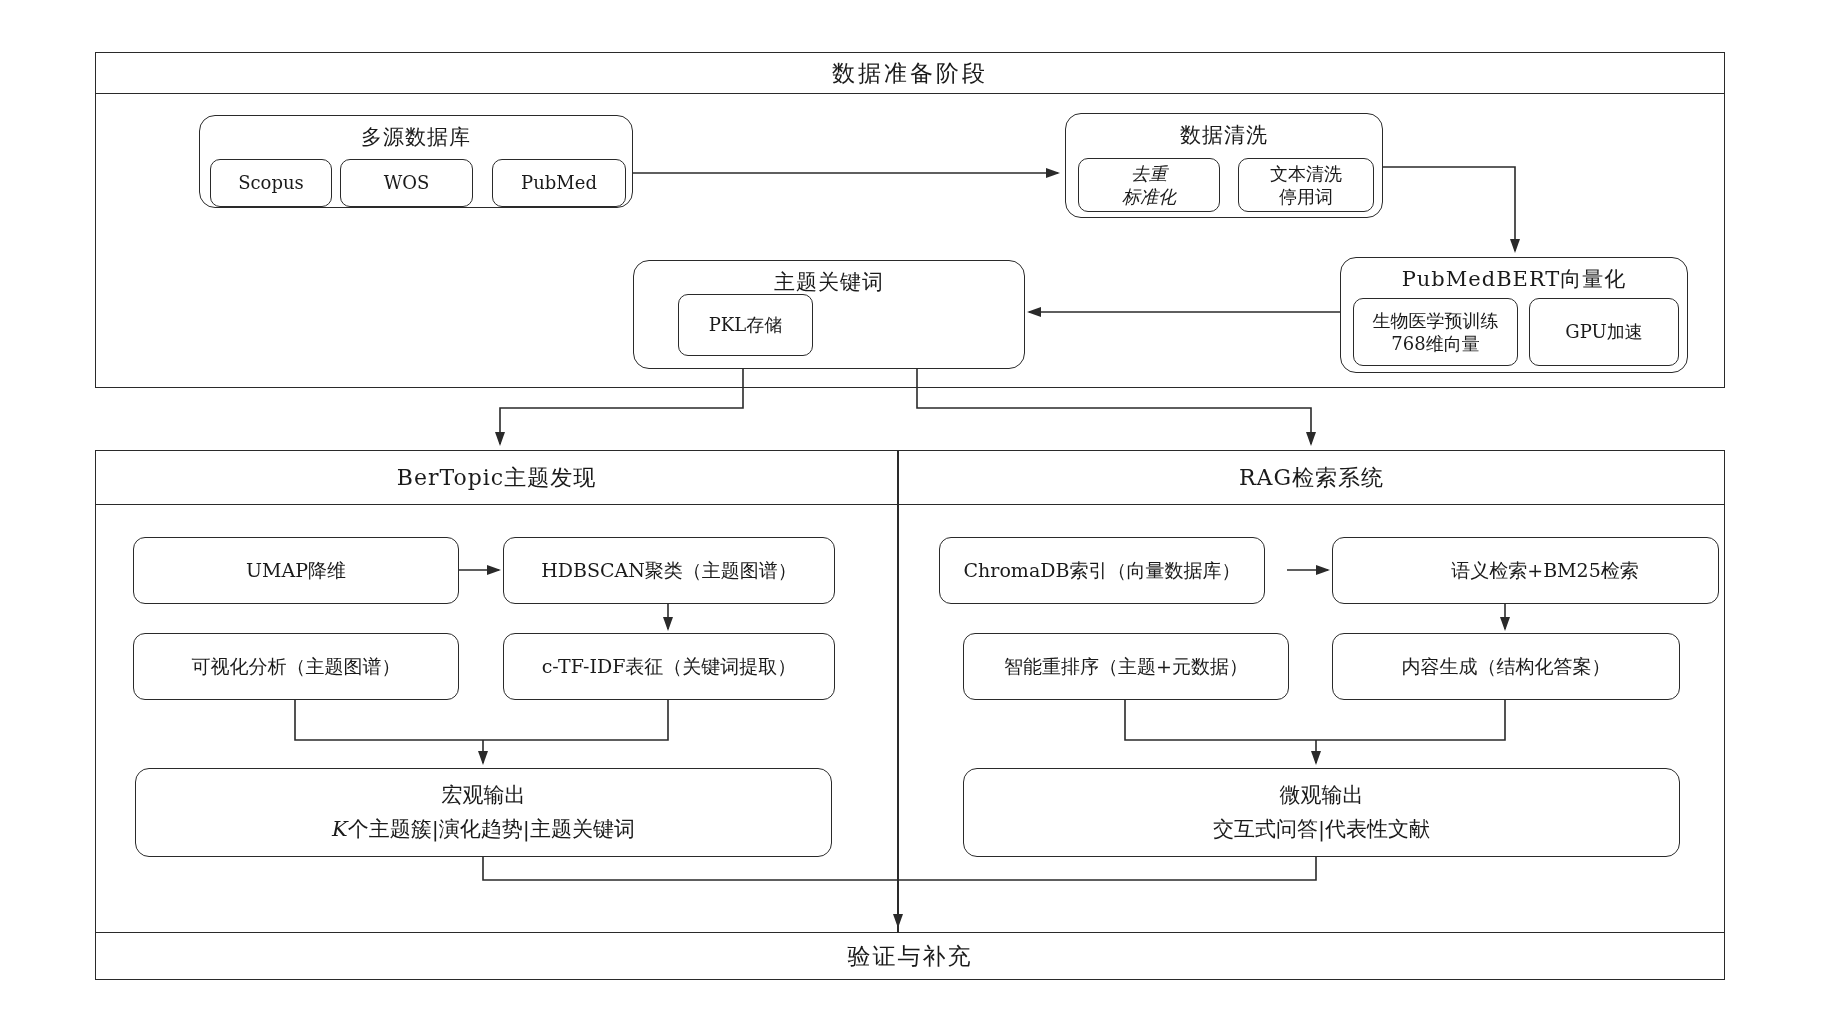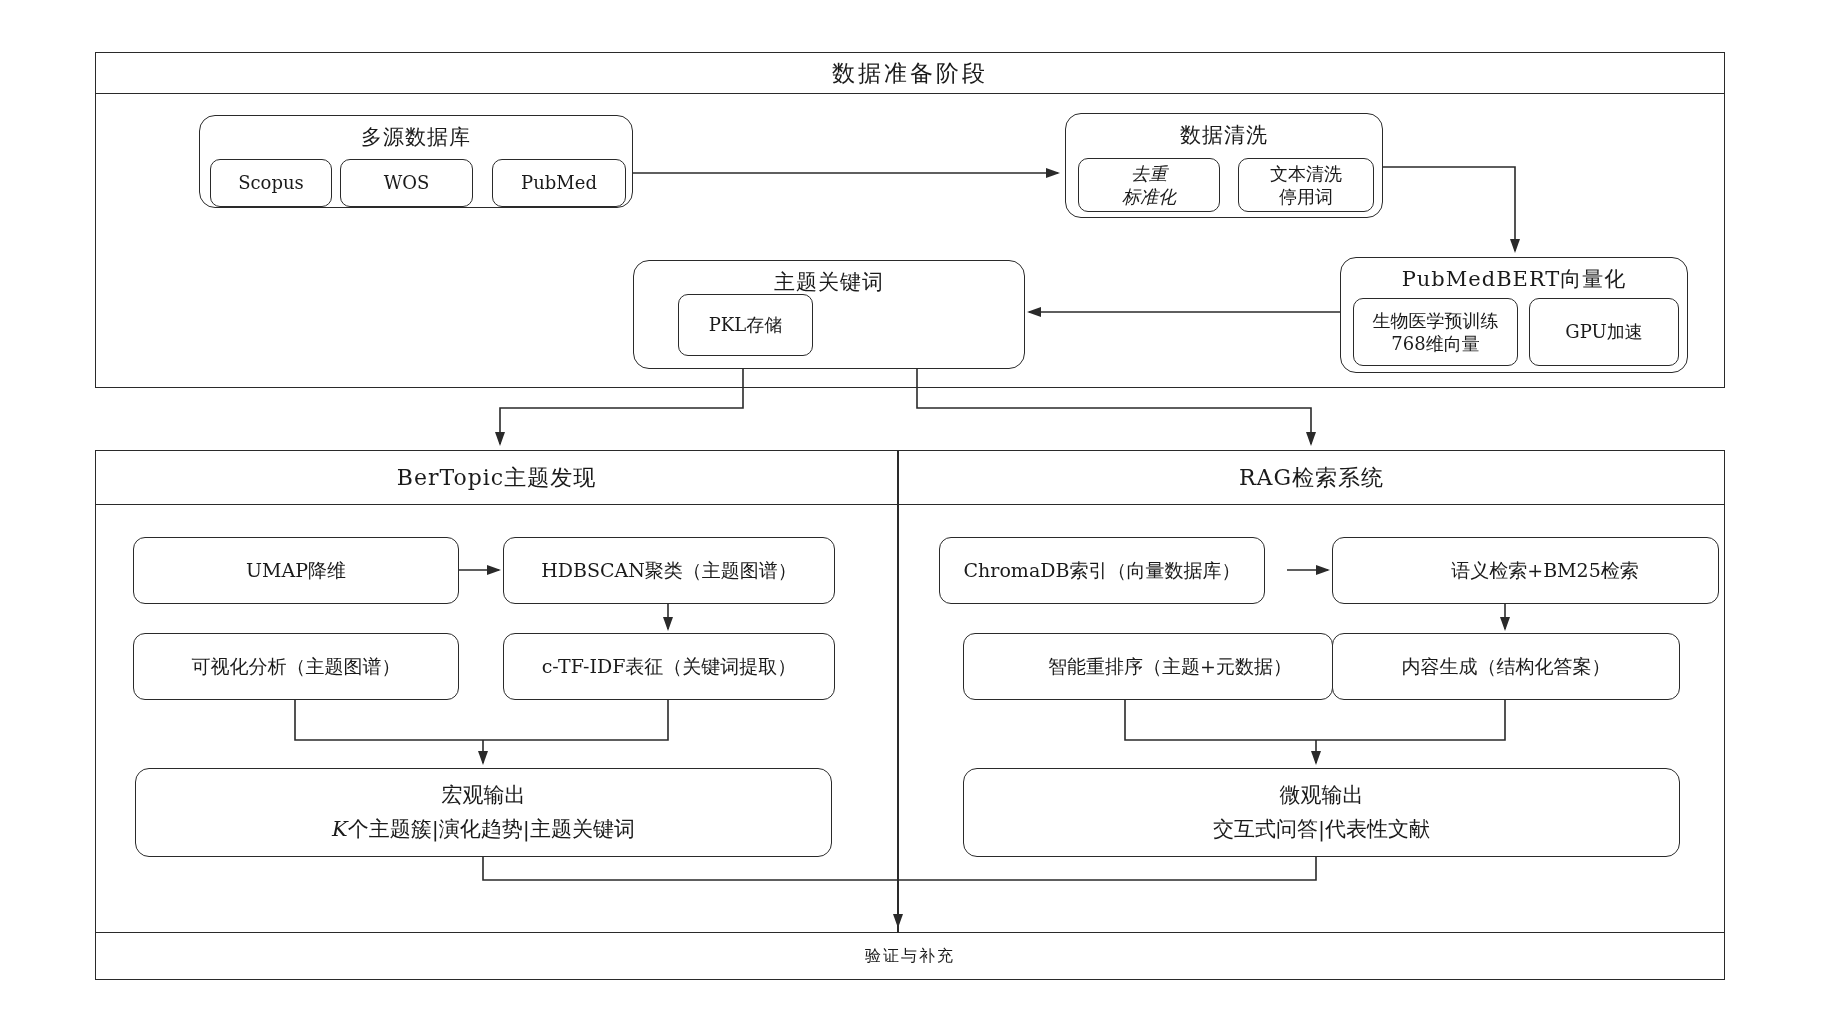--- a/index.html
+++ b/index.html
@@ -17,21 +17,21 @@
   .group-title{position:absolute;left:0;right:0;top:7px;text-align:center;font-size:21px;letter-spacing:1px;}
   .chip{position:absolute;border:1.5px solid #2a2a2a;border-radius:10px;background:#ffffff;
           display:flex;flex-direction:column;align-items:center;justify-content:center;
           font-size:18px;line-height:1.3;text-align:center;}
   .node{position:absolute;border:1.5px solid #2a2a2a;border-radius:12px;background:#ffffff;
           display:flex;align-items:center;justify-content:center;font-size:19px;text-align:center;}
   .outbox{position:absolute;border:1.5px solid #2a2a2a;border-radius:14px;background:#ffffff;
           display:flex;flex-direction:column;align-items:center;justify-content:center;
           font-size:21px;line-height:1.6;text-align:center;}
   .band{border:1.8px solid #2a2a2a;display:flex;align-items:center;justify-content:center;
-          font-size:16px;letter-spacing:2px;background:transparent;}
+          font-size:23px;letter-spacing:2px;background:transparent;}
   .kital{font-style:italic;}
 </style>
 </head>
 <body>
 
 <div class="canvas">
 
   <svg class="wires" width="1825" height="1018" viewBox="0 0 1825 1018">
     <defs>
       <marker id="arr" markerWidth="15" markerHeight="11" refX="12" refY="5" orient="auto" markerUnits="userSpaceOnUse">
@@ -129,21 +129,21 @@
   <div class="abs section" style="left:898px;top:450px;width:827px;height:483px;">
     <div class="section-titlebar">RAG检索系统</div>
   </div>
 
   <div class="node" style="left:939px;top:537px;width:324px;height:65px;">
     <span>ChromaDB索引（向量数据库）</span>
   </div>
   <div class="node" style="left:1332px;top:537px;width:346px;height:65px;padding-left:39px;">
     <span>语义检索+BM25检索</span>
   </div>
-  <div class="node" style="left:963px;top:633px;width:324px;height:65px;padding-left:44px;">
+  <div class="node" style="left:963px;top:633px;width:324px;height:65px;">
     <span>智能重排序（主题+元数据）</span>
   </div>
   <div class="node" style="left:1332px;top:633px;width:346px;height:65px;">
     <span>内容生成（结构化答案）</span>
   </div>
 
   <div class="outbox" style="left:963px;top:768px;width:715px;height:87px;">
     <div>微观输出</div>
     <div>交互式问答|代表性文献</div>
   </div>

